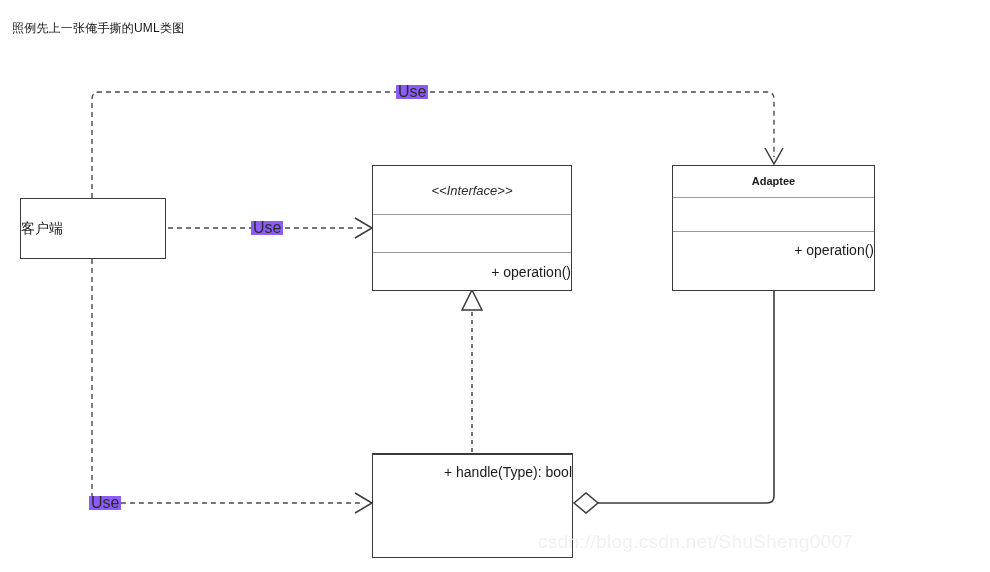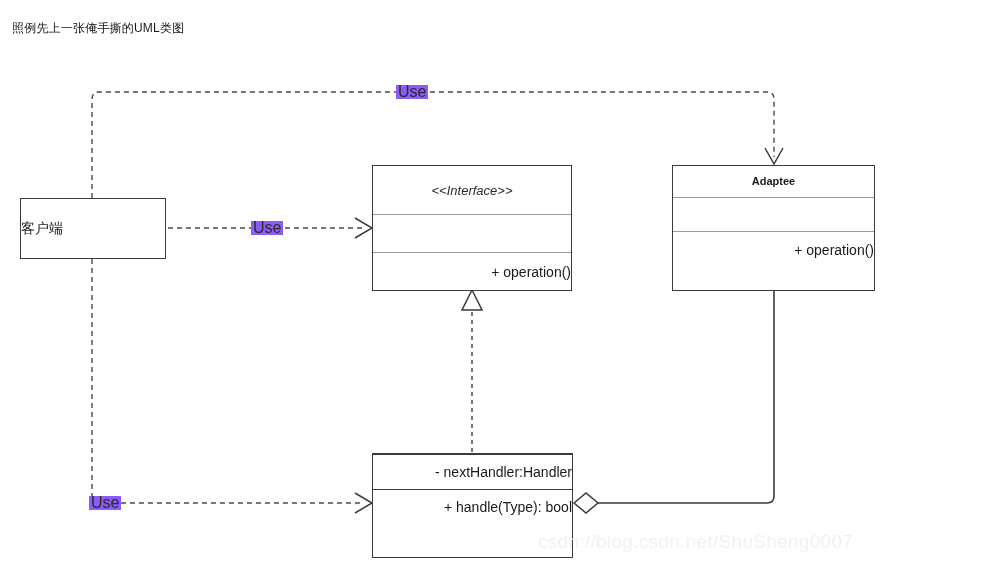--- a/index.html
+++ b/index.html
@@ -135,23 +135,20 @@
   <div class="uml-compartment" style="height:31px;">
     <div class="c-title">Adaptee</div>
   </div>
   <div class="uml-compartment sep" style="height:34px;"></div>
   <div class="uml-compartment sep" style="height:61px; justify-content:flex-start; padding-top:10px;">
     <div class="c-member">+ operation()</div>
   </div>
 </div>
 
 <div class="uml-box" style="left:372px; top:453px; width:201px; height:105px;">
-  <div class="uml-compartment sep-dark" style="height:35px;">
-    <div class="c-member">- nextHandler:Handler</div>
-  </div>
   <div class="uml-compartment sep-dark" style="height:36px;">
     <div class="c-member">+ handle(Type): bool</div>
   </div>
 </div>
 
 <div class="edge-label" style="left:396px; top:85px;">Use</div>
 
 <div class="edge-label" style="left:251px; top:221px;">Use</div>
 
 <div class="edge-label" style="left:89px; top:496px;">Use</div>

